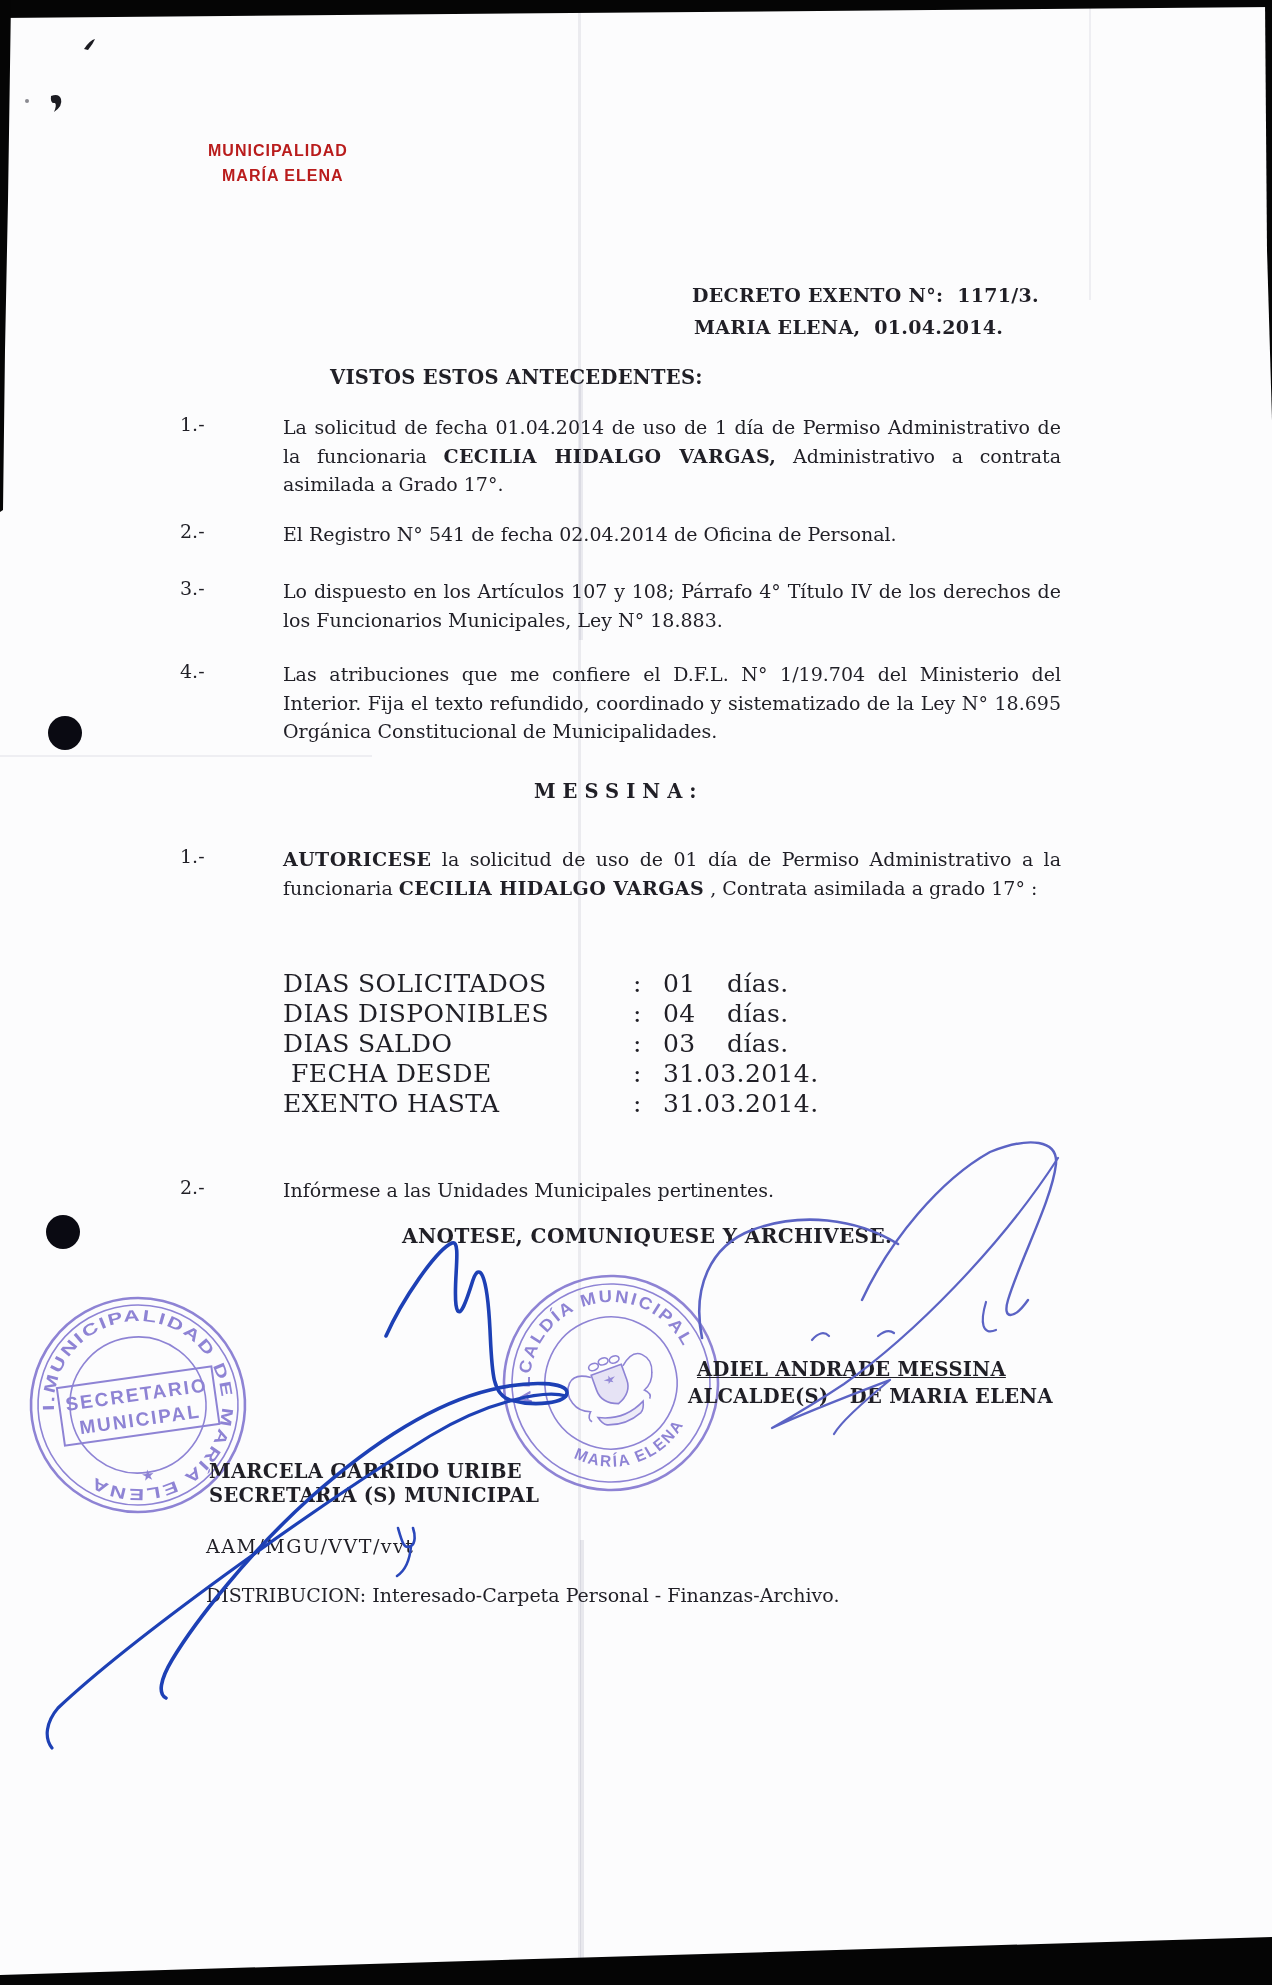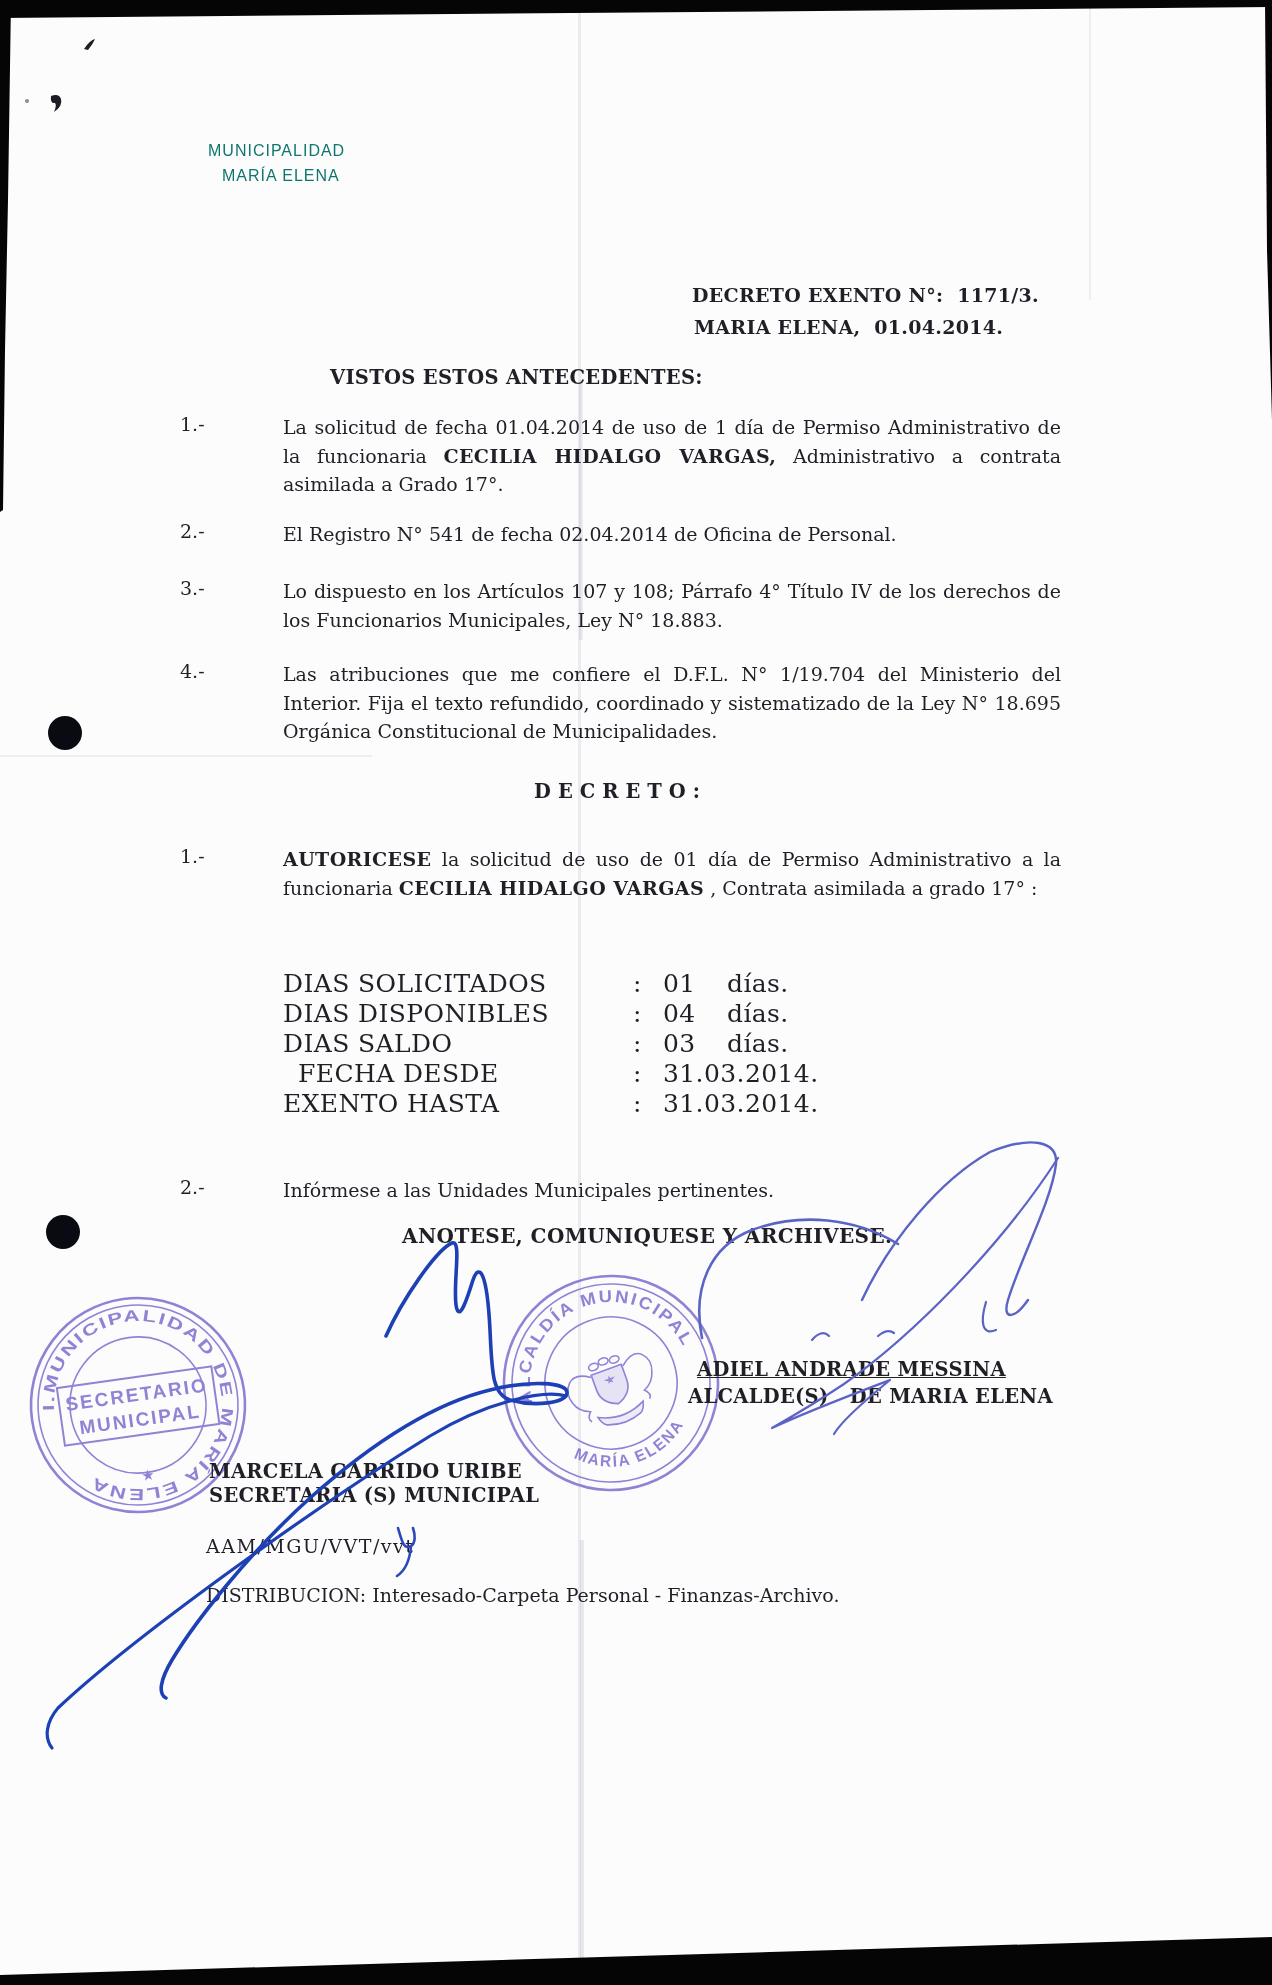--- a/index.html
+++ b/index.html
@@ -5,22 +5,22 @@
   html,body{margin:0;padding:0;background:#ffffff;}
   .page{
     position:relative;width:1272px;height:1985px;overflow:hidden;
     background:#fcfcfd;
     font-family:"DejaVu Serif", serif;
     color:#201f26;
   }
   .abs{position:absolute;}
   .letterhead{
     font-family:"Liberation Sans", sans-serif;
-    font-weight:normal;font-size:16px;letter-spacing:1px;
-    color:#0f766e;line-height:25px;
+    font-weight:bold;font-size:16px;letter-spacing:1px;
+    color:#b91c1c;line-height:25px;
   }
   .letterhead .l2{padding-left:14px;}
   .hdr{font-weight:bold;font-size:19px;white-space:pre;letter-spacing:.3px;}
   .sec-title{font-weight:bold;font-size:19.5px;letter-spacing:.3px;}
   .decreto-title{font-weight:bold;font-size:19.5px;letter-spacing:7px;}
   .num{font-size:19px;}
   .itext{font-size:19px;line-height:28.5px;text-align:justify;width:778px;}
   .itext b{letter-spacing:.4px;}
   .trow{font-size:25px;letter-spacing:.4px;}
   .closing{font-weight:bold;font-size:20px;letter-spacing:.4px;}
@@ -58,42 +58,42 @@
 
   <div class="abs num" style="left:180px;top:520px;">2.-</div>
   <div class="abs itext" style="left:283px;top:520px;"><span>El Registro N° 541 de fecha 02.04.2014 de   Oficina de Personal.</span></div>
 
   <div class="abs num" style="left:180px;top:577px;">3.-</div>
   <div class="abs itext" style="left:283px;top:577px;"><span>Lo dispuesto en los Artículos 107 y 108; Párrafo 4° Título IV de los derechos de los Funcionarios Municipales, Ley N° 18.883.</span></div>
 
   <div class="abs num" style="left:180px;top:660px;">4.-</div>
   <div class="abs itext" style="left:283px;top:660px;"><span>Las atribuciones que me confiere el D.F.L. N° 1/19.704 del Ministerio del Interior. Fija el texto refundido, coordinado y sistematizado de la Ley N° 18.695 Orgánica Constitucional de Municipalidades.</span></div>
 
-  <div class="abs decreto-title" style="left:534px;top:780px;">DECRETO:</div>
+  <div class="abs decreto-title" style="left:534px;top:780px;">MESSINA:</div>
 
   <div class="abs num" style="left:180px;top:845px;">1.-</div>
   <div class="abs itext" style="left:283px;top:845px;"><b>AUTORICESE</b><span>  la solicitud de uso de 01 día de Permiso Administrativo a la funcionaria </span><b>CECILIA HIDALGO VARGAS</b><span> , Contrata asimilada a grado 17° :</span></div>
 
   <div>
     <div class="abs trow" style="left:283px;top:969px;">DIAS SOLICITADOS</div>
     <div class="abs trow" style="left:633px;top:969px;">:</div>
     <div class="abs trow" style="left:663px;top:969px;">01</div>
     <div class="abs trow" style="left:727px;top:969px;">días.</div>
 
     <div class="abs trow" style="left:283px;top:999px;">DIAS DISPONIBLES</div>
     <div class="abs trow" style="left:633px;top:999px;">:</div>
     <div class="abs trow" style="left:663px;top:999px;">04</div>
     <div class="abs trow" style="left:727px;top:999px;">días.</div>
 
     <div class="abs trow" style="left:283px;top:1029px;">DIAS SALDO</div>
     <div class="abs trow" style="left:633px;top:1029px;">:</div>
     <div class="abs trow" style="left:663px;top:1029px;">03</div>
     <div class="abs trow" style="left:727px;top:1029px;">días.</div>
 
-    <div class="abs trow" style="left:298px;top:1059px;">FECHA DESDE</div>
+    <div class="abs trow" style="left:291px;top:1059px;">FECHA DESDE</div>
     <div class="abs trow" style="left:633px;top:1059px;">:</div>
     <div class="abs trow" style="left:663px;top:1059px;">31.03.2014.</div>
     <div class="abs trow" style="left:727px;top:1059px;"></div>
 
     <div class="abs trow" style="left:283px;top:1089px;">EXENTO HASTA</div>
     <div class="abs trow" style="left:633px;top:1089px;">:</div>
     <div class="abs trow" style="left:663px;top:1089px;">31.03.2014.</div>
     <div class="abs trow" style="left:727px;top:1089px;"></div>
   </div>
 

